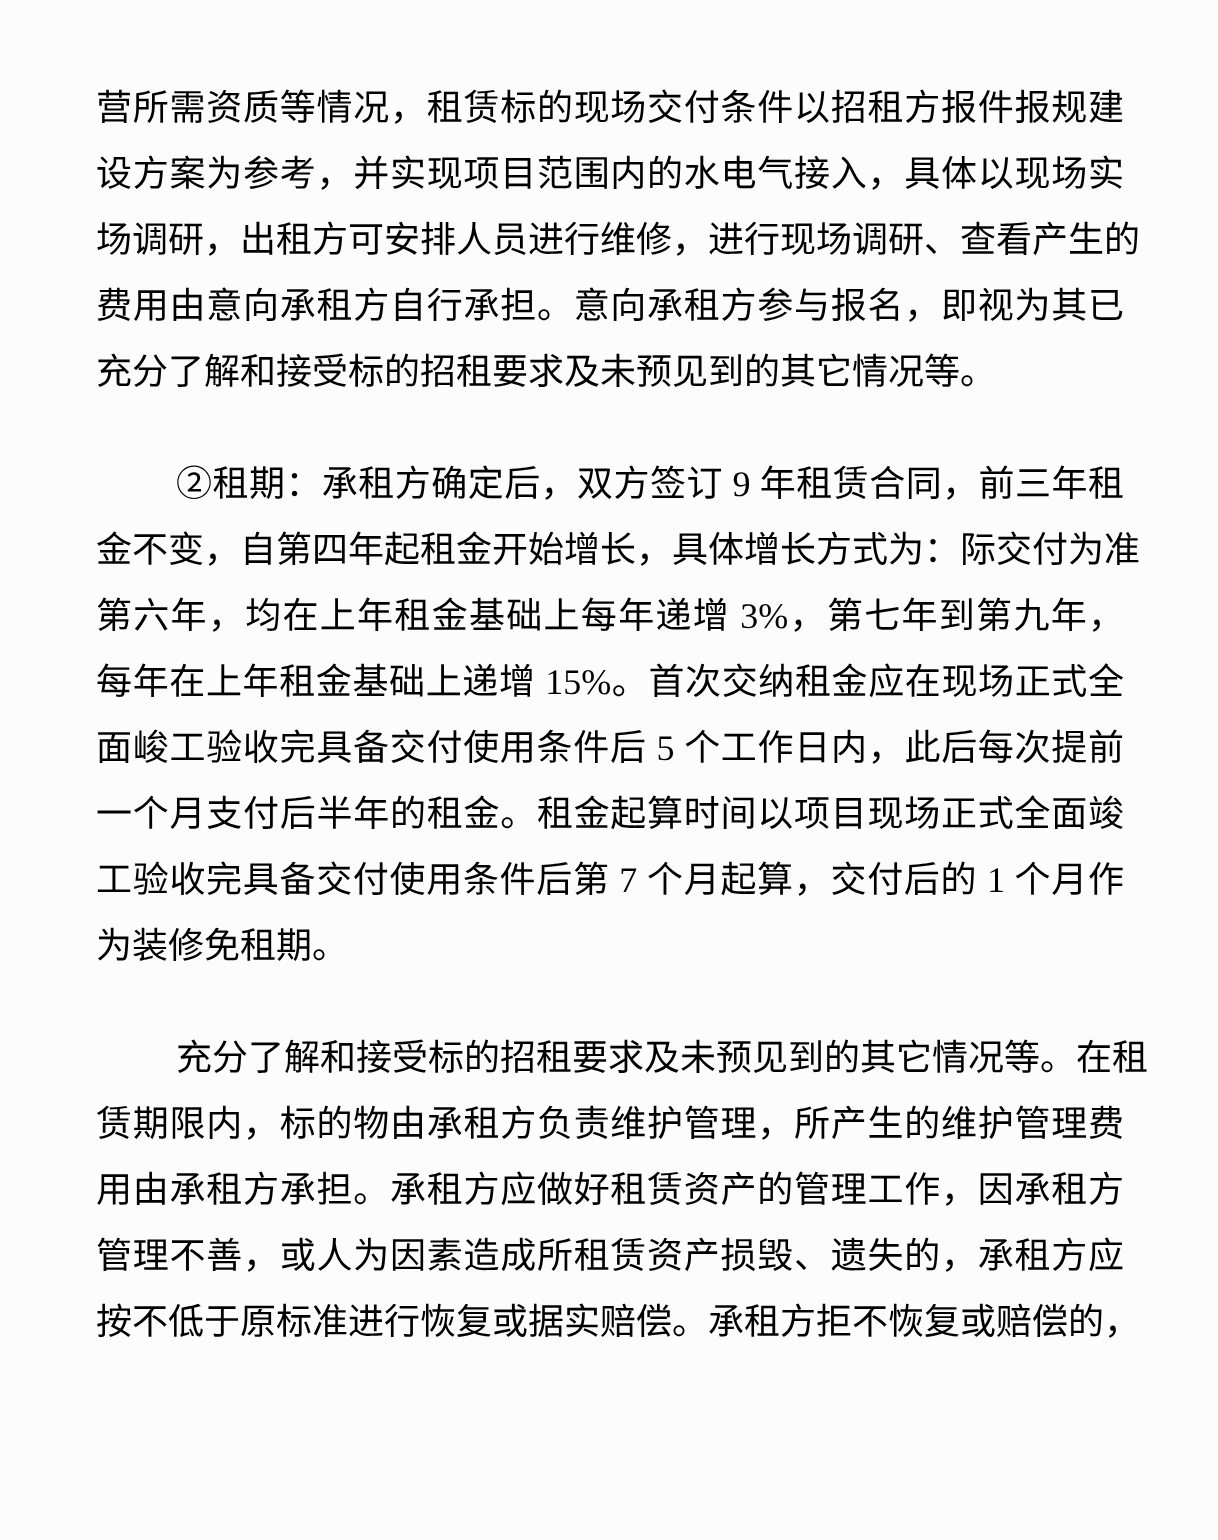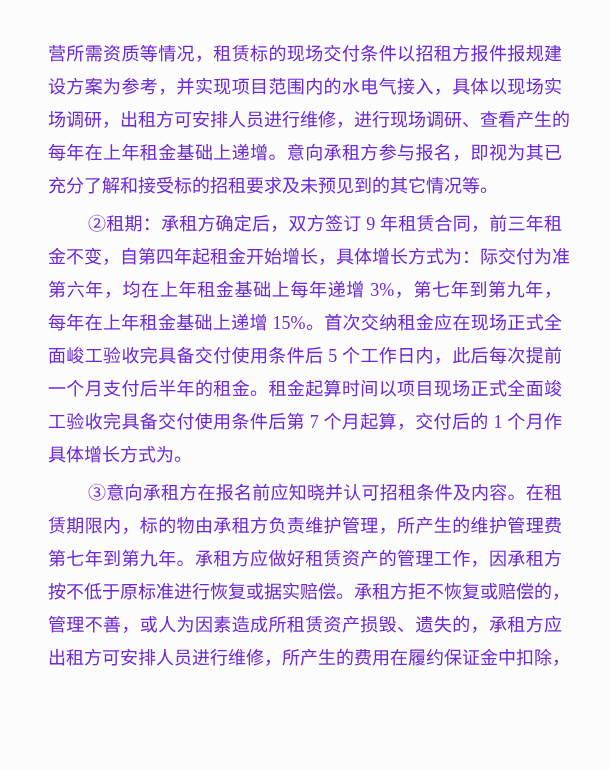--- a/index.html
+++ b/index.html
@@ -12,21 +12,21 @@
     overflow: hidden;
     background: #ffffff;
     font-family: "Liberation Serif", "DejaVu Serif", serif;
   }
   .page {
     box-sizing: border-box;
     width: 609px;
     height: 770px;
     background: #fcfcfc;
     padding: 38px 47px 0 48px;
-    color: #6d28d9;
+    color: #000000;
   }
   .ln {
     font-size: 18px;
     line-height: 33px;
     height: 33px;
     white-space: nowrap;
     text-align: justify;
     text-align-last: justify;
     -moz-text-align-last: justify;
     font-weight: 500;
@@ -36,39 +36,38 @@
   .ln.end {
     text-align-last: left;
     -moz-text-align-last: left;
   }
   
   .ln.ind {
     text-indent: 40px;
   }
   
   .ln.pstart {
-    margin-top: 5px;
+    margin-top: 23px;
   }
 </style>
 </head>
 <body>
 
 <div class="page">
   <div class="ln">营所需资质等情况，租赁标的现场交付条件以招租方报件报规建</div>
   <div class="ln">设方案为参考，并实现项目范围内的水电气接入，具体以现场实</div>
   <div class="ln">场调研，出租方可安排人员进行维修，进行现场调研、查看产生的</div>
-  <div class="ln">每年在上年租金基础上递增。意向承租方参与报名，即视为其已</div>
+  <div class="ln">费用由意向承租方自行承担。意向承租方参与报名，即视为其已</div>
   <div class="ln end">充分了解和接受标的招租要求及未预见到的其它情况等。</div>
   <div class="ln ind pstart">②租期：承租方确定后，双方签订 9 年租赁合同，前三年租</div>
   <div class="ln">金不变，自第四年起租金开始增长，具体增长方式为：际交付为准</div>
   <div class="ln">第六年，均在上年租金基础上每年递增 3%，第七年到第九年，</div>
   <div class="ln">每年在上年租金基础上递增 15%。首次交纳租金应在现场正式全</div>
   <div class="ln">面峻工验收完具备交付使用条件后 5 个工作日内，此后每次提前</div>
   <div class="ln">一个月支付后半年的租金。租金起算时间以项目现场正式全面竣</div>
   <div class="ln">工验收完具备交付使用条件后第 7 个月起算，交付后的 1 个月作</div>
-  <div class="ln end">具体增长方式为。</div>
-  <div class="ln ind pstart">③意向承租方在报名前应知晓并认可招租条件及内容。在租</div>
+  <div class="ln end">为装修免租期。</div>
+  <div class="ln ind pstart">充分了解和接受标的招租要求及未预见到的其它情况等。在租</div>
   <div class="ln">赁期限内，标的物由承租方负责维护管理，所产生的维护管理费</div>
-  <div class="ln">第七年到第九年。承租方应做好租赁资产的管理工作，因承租方</div>
+  <div class="ln">用由承租方承担。承租方应做好租赁资产的管理工作，因承租方</div>
+  <div class="ln">管理不善，或人为因素造成所租赁资产损毁、遗失的，承租方应</div>
   <div class="ln">按不低于原标准进行恢复或据实赔偿。承租方拒不恢复或赔偿的，</div>
-  <div class="ln">管理不善，或人为因素造成所租赁资产损毁、遗失的，承租方应</div>
-  <div class="ln">出租方可安排人员进行维修，所产生的费用在履约保证金中扣除，</div>
 </div>
 
 </body></html>

